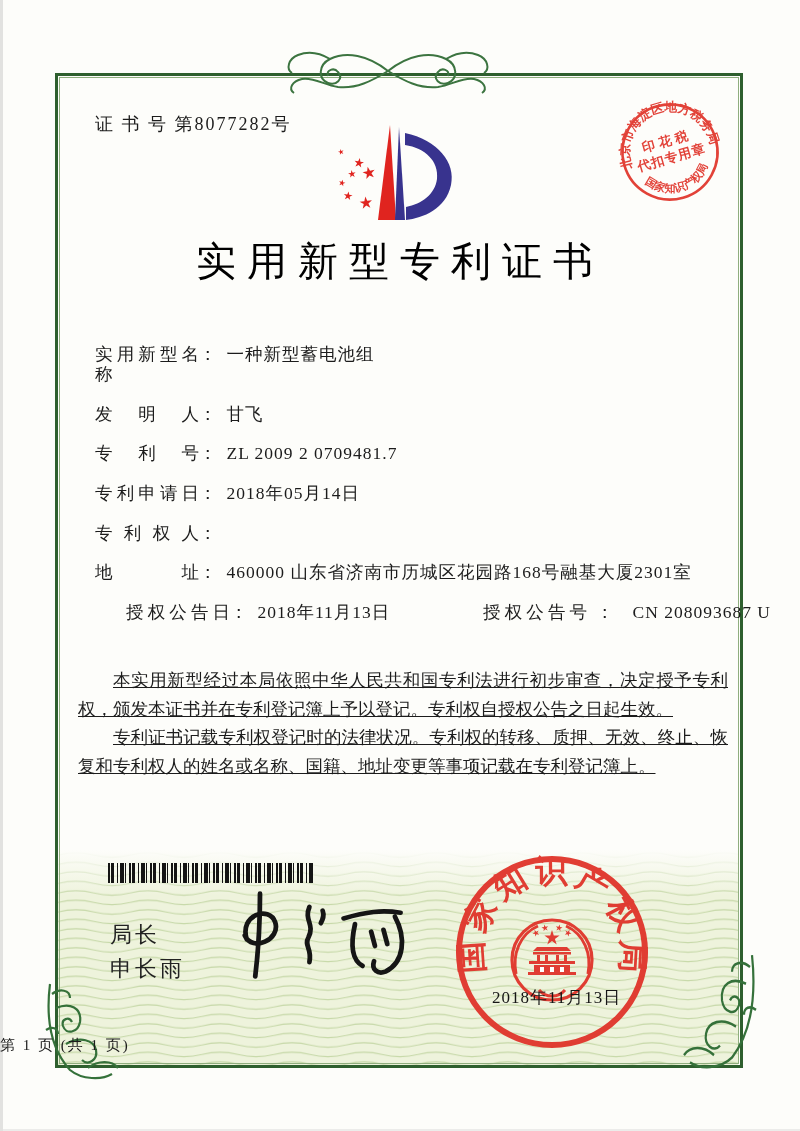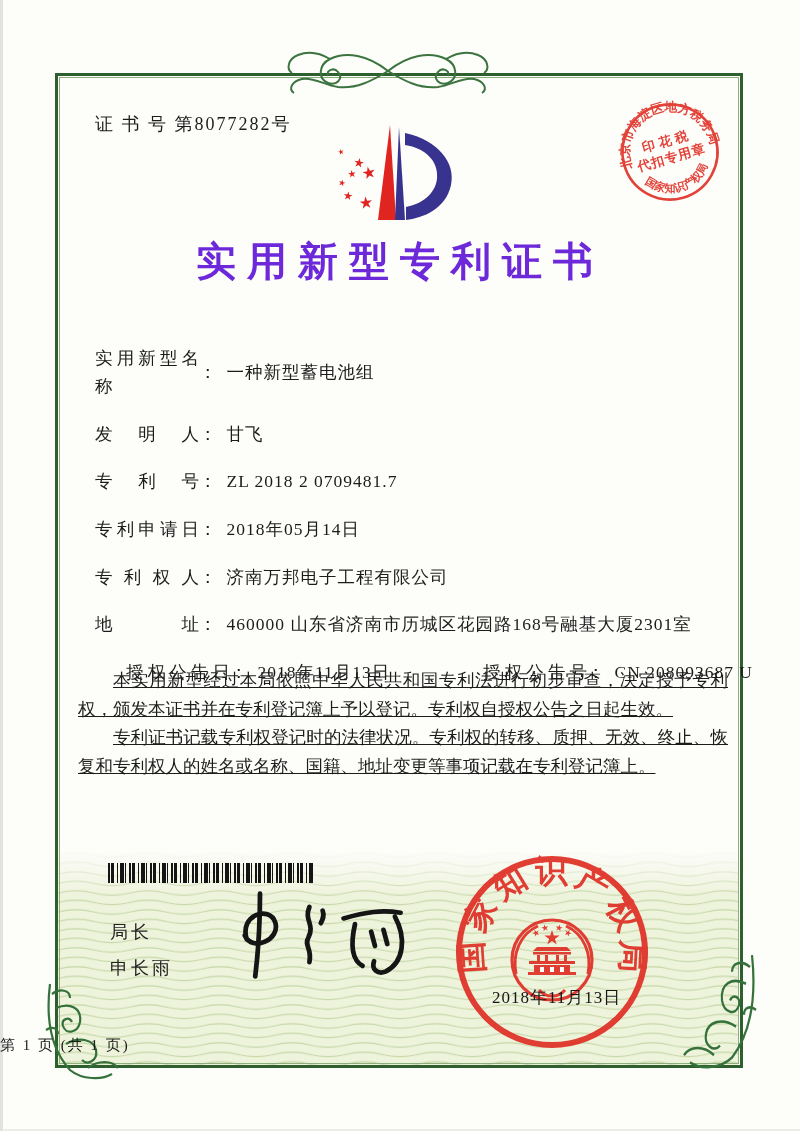--- a/index.html
+++ b/index.html
@@ -28,54 +28,54 @@
     position:absolute; left:95px; top:112px; z-index:4;
     font-size:18px; letter-spacing:2px;
   }
   .logo { position:absolute; left:325px; top:117px; z-index:4; }
   .tax-stamp {
     position:absolute; left:600px; top:82px; z-index:5;
     transform:rotate(-16deg); opacity:.93;
   }
   .title {
     position:absolute; left:0; top:234px; width:100%; z-index:4;
-    text-align:center; font-size:40px; font-weight:bold; letter-spacing:11px;
-    color:#6d28d9;
+    text-align:center; font-size:40px; font-weight:normal; letter-spacing:11px;
+    color:#000000;
   }
   .fields {
     position:absolute; left:95px; top:344px; width:620px; z-index:4;
     font-size:17.5px;
   }
-  .field-row { display:flex; line-height:28px; margin-bottom:19.7px; position:relative;align-items:center; }
+  .field-row { display:flex; line-height:20px; margin-bottom:19.7px; position:relative; }
   .field-row:last-child { margin-bottom:0;margin-left:31px; }
   .flabel {
     display:inline-block; width:104px;
     text-align:justify; text-align-last:justify;
   }
   .colon { margin-right:10px; }
   .fvalue { letter-spacing:1px; white-space:nowrap; }
-  .grant-no { position:absolute; left:357px; top:0; display:flex; }
+  .grant-no { position:absolute; left:357px; top:0; display:flex;gap:9px; }
   .body-text {
     position:absolute; left:78px; top:666px; width:650px; z-index:4;
     font-size:17.5px; line-height:28.6px; text-align:justify;text-decoration:underline;
   }
   .body-text p { text-indent:2em; }
   .barcode {
     position:absolute; left:108px; top:863px; width:205px; height:20px; z-index:4;
     background:repeating-linear-gradient(90deg,
       #141414 0 2px, transparent 2px 3px, #141414 3px 6px, transparent 6px 9px,
       #141414 9px 10px, transparent 10px 12px, #141414 12px 16px, transparent 16px 17px,
       #141414 17px 18px, transparent 18px 21px);
   }
   .sig-block {
     position:absolute; left:110px; top:920px; z-index:4;
     font-family:Liberation Serif, serif;
-    font-size:18px; letter-spacing:3px; color:#222;
-  }
-  .sig-name { margin-top:12px; }
+    font-size:22px; letter-spacing:3px; color:#222;
+  }
+  .sig-name { margin-top:4px; }
   .signature-svg { position:absolute; left:222px; top:886px; z-index:4; }
   .seal { position:absolute; left:452px; top:852px; z-index:5; opacity:.95; }
   .seal-date {
     position:absolute; left:492px; top:986px; z-index:6;
     font-size:17px; letter-spacing:1px; color:#161616;
   }
   .footer {
     position:absolute; left:0; top:1036px; width:100%; z-index:4;
     text-align:left; font-size:15px; letter-spacing:2px;
   }
@@ -178,31 +178,30 @@
       <span class="fvalue">一种新型蓄电池组</span>
     </div>
     <div class="field-row">
       <span class="flabel">发明人</span>
         <span class="colon">：</span>
       <span class="fvalue">甘飞</span>
     </div>
     <div class="field-row">
       <span class="flabel">专利号</span>
         <span class="colon">：</span>
-      <span class="fvalue">ZL 2018 2 0709481.7</span>
+      <span class="fvalue">ZL 2009 2 0709481.7</span>
     </div>
     <div class="field-row">
       <span class="flabel">专利申请日</span>
         <span class="colon">：</span>
       <span class="fvalue">2018年05月14日</span>
     </div>
     <div class="field-row">
       <span class="flabel">专利权人</span>
         <span class="colon">：</span>
-      <span class="fvalue">济南万邦电子工程有限公司</span>
     </div>
     <div class="field-row">
       <span class="flabel">地址</span>
         <span class="colon">：</span>
       <span class="fvalue">460000 山东省济南市历城区花园路168号融基大厦2301室</span>
     </div>
     <div class="field-row">
       <span class="flabel">授权公告日</span>
         <span class="colon">：</span>
       <span class="fvalue">2018年11月13日</span>

